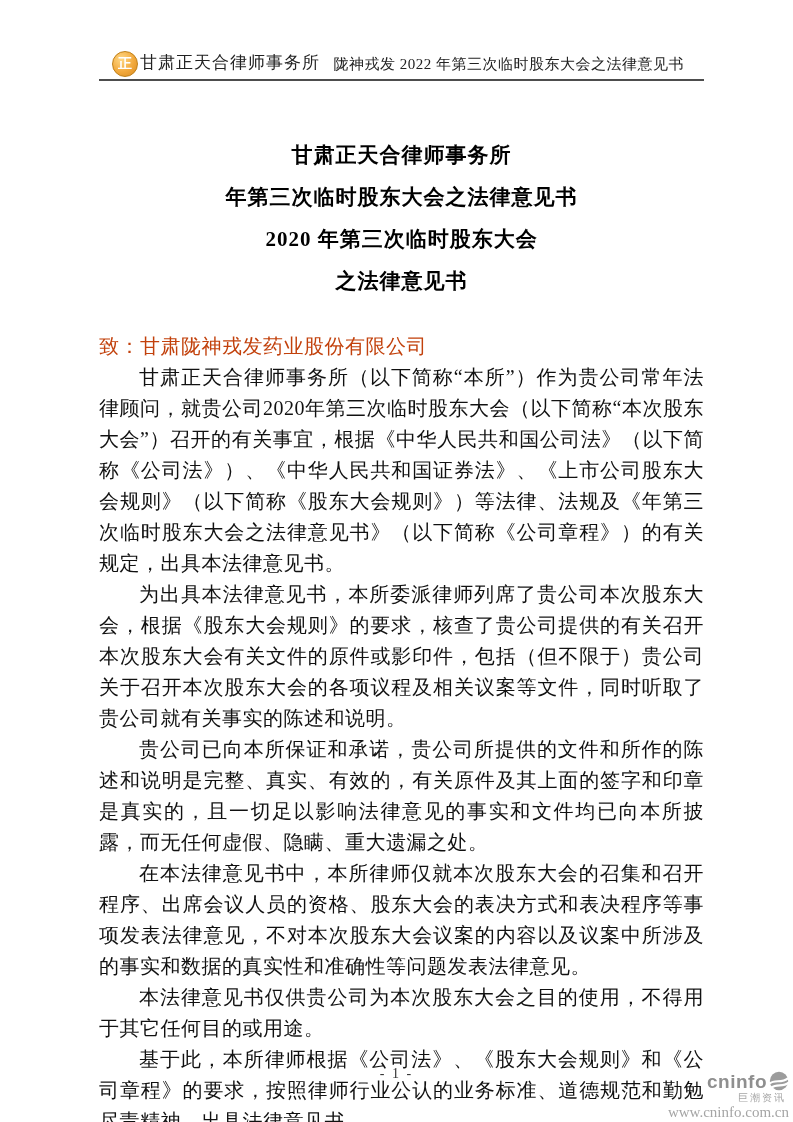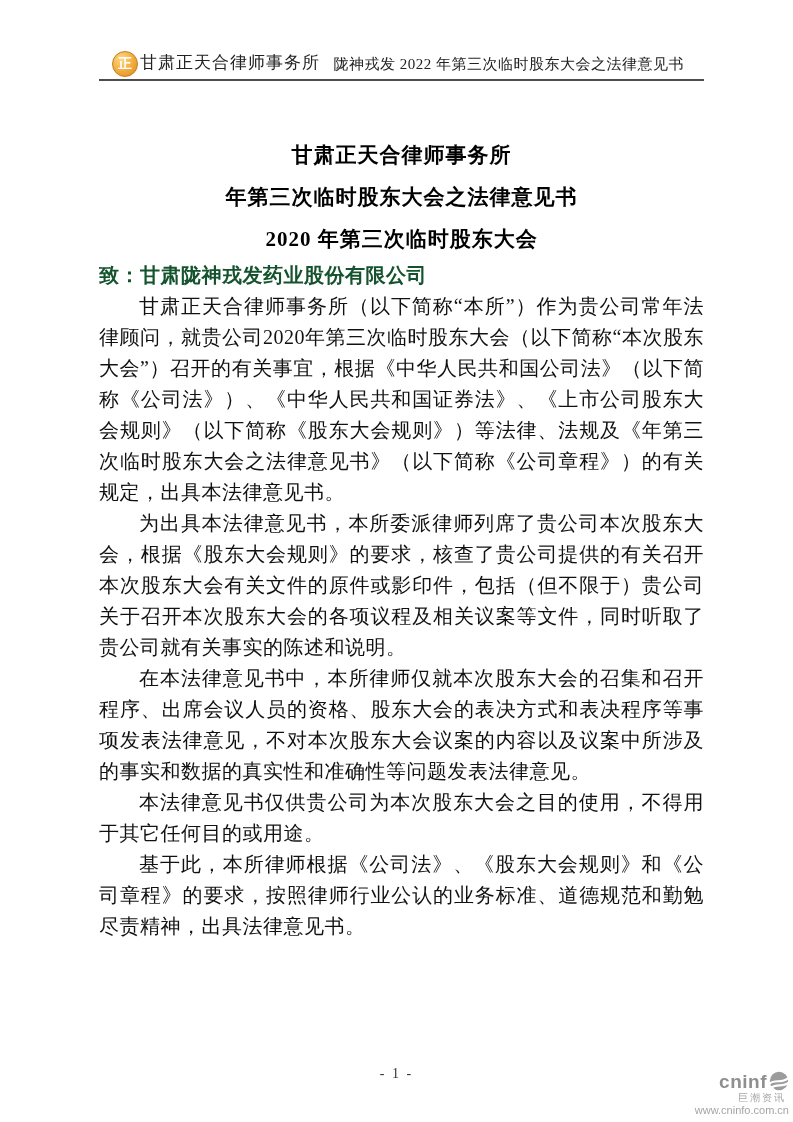--- a/index.html
+++ b/index.html
@@ -38,21 +38,22 @@
 
   
   .main-col { position:absolute; left:99px; top:134px; width:605px; }
 
   .title-line {
     font-size:21px; font-weight:bold; text-align:center;
     line-height:42px; letter-spacing:1px; color:#000;
   }
 
   .salutation {
-    font-size:20px; font-weight:bold; line-height:31px; color:#14532d;
+    margin-top:29px;
+    font-size:20px; font-weight:normal; line-height:31px; color:#c2410c;
     letter-spacing:0.5px;
   }
 
   .body-para {
     font-size:20px; line-height:31px;
     text-align:justify; text-indent:2em;
     letter-spacing:0.5px; color:#111;
   }
 
   
@@ -62,54 +63,56 @@
   }
   .watermark {
     position:absolute; top:1071px; right:4px;
     text-align:right; color:#9c9c9c; line-height:1;
     font-family:"Liberation Sans","DejaVu Sans",sans-serif;
   }
   .wm-brand-row { display:flex; align-items:center; justify-content:flex-end; gap:2px; }
   .wm-brand { font-size:19px; font-weight:bold; color:#8f8f8f; letter-spacing:0.5px; }
   .wm-swirl { width:20px; height:20px; display:block; }
   .wm-cn { font-size:10px; color:#a5a5a5; letter-spacing:2px; margin-top:2px; margin-right:3px; }
-  .wm-url { font-size:11px; color:#a5a5a5; margin-top:2px; }
+  .wm-url { font-size:15px; color:#a5a5a5; margin-top:2px;font-family:Liberation Serif, serif; }
 </style>
 </head>
 <body>
 
 <div class="page">
 
   <header class="header">
     <div class="header-left">
       <span class="firm-logo">正</span>
       <span class="firm-name">甘肃正天合律师事务所</span>
     </div>
     <div class="doc-ref">陇神戎发 2022 年第三次临时股东大会之法律意见书</div>
   </header>
 
   <main class="main-col">
     <h1 class="title-line">甘肃正天合律师事务所</h1>
     <h1 class="title-line">年第三次临时股东大会之法律意见书</h1>
     <h1 class="title-line">2020 年第三次临时股东大会</h1>
+    <h1 class="title-line">之法律意见书</h1>
 
     <p class="salutation">致：甘肃陇神戎发药业股份有限公司</p>
 
     <p class="body-para">甘肃正天合律师事务所（以下简称“本所”）作为贵公司常年法律顾问，就贵公司2020年第三次临时股东大会（以下简称“本次股东大会”）召开的有关事宜，根据《中华人民共和国公司法》（以下简称《公司法》）、《中华人民共和国证券法》、《上市公司股东大会规则》（以下简称《股东大会规则》）等法律、法规及《年第三次临时股东大会之法律意见书》（以下简称《公司章程》）的有关规定，出具本法律意见书。</p>
     <p class="body-para">为出具本法律意见书，本所委派律师列席了贵公司本次股东大会，根据《股东大会规则》的要求，核查了贵公司提供的有关召开本次股东大会有关文件的原件或影印件，包括（但不限于）贵公司关于召开本次股东大会的各项议程及相关议案等文件，同时听取了贵公司就有关事实的陈述和说明。</p>
+    <p class="body-para">贵公司已向本所保证和承诺，贵公司所提供的文件和所作的陈述和说明是完整、真实、有效的，有关原件及其上面的签字和印章是真实的，且一切足以影响法律意见的事实和文件均已向本所披露，而无任何虚假、隐瞒、重大遗漏之处。</p>
     <p class="body-para">在本法律意见书中，本所律师仅就本次股东大会的召集和召开程序、出席会议人员的资格、股东大会的表决方式和表决程序等事项发表法律意见，不对本次股东大会议案的内容以及议案中所涉及的事实和数据的真实性和准确性等问题发表法律意见。</p>
     <p class="body-para">本法律意见书仅供贵公司为本次股东大会之目的使用，不得用于其它任何目的或用途。</p>
     <p class="body-para">基于此，本所律师根据《公司法》、《股东大会规则》和《公司章程》的要求，按照律师行业公认的业务标准、道德规范和勤勉尽责精神，出具法律意见书。</p>
   </main>
 
   <div class="page-number">- 1 -</div>
 
   <div class="watermark">
     <div class="wm-brand-row">
-      <span class="wm-brand">cninf</span>
+      <span class="wm-brand">cninfo</span>
       <svg class="wm-swirl" viewBox="0 0 24 24" aria-hidden="true">
         <circle cx="12" cy="12" r="11" fill="#9c9c9c"></circle>
         <path d="M1 15 C7 9.5, 15 15.5, 23 8.5" stroke="#ffffff" stroke-width="2.6" fill="none"></path>
         <path d="M3 20 C9 14.5, 17 20, 23.5 14" stroke="#ffffff" stroke-width="2.6" fill="none"></path>
       </svg>
     </div>
     <div class="wm-cn">巨潮资讯</div>
     <div class="wm-url">www.cninfo.com.cn</div>
   </div>
 

